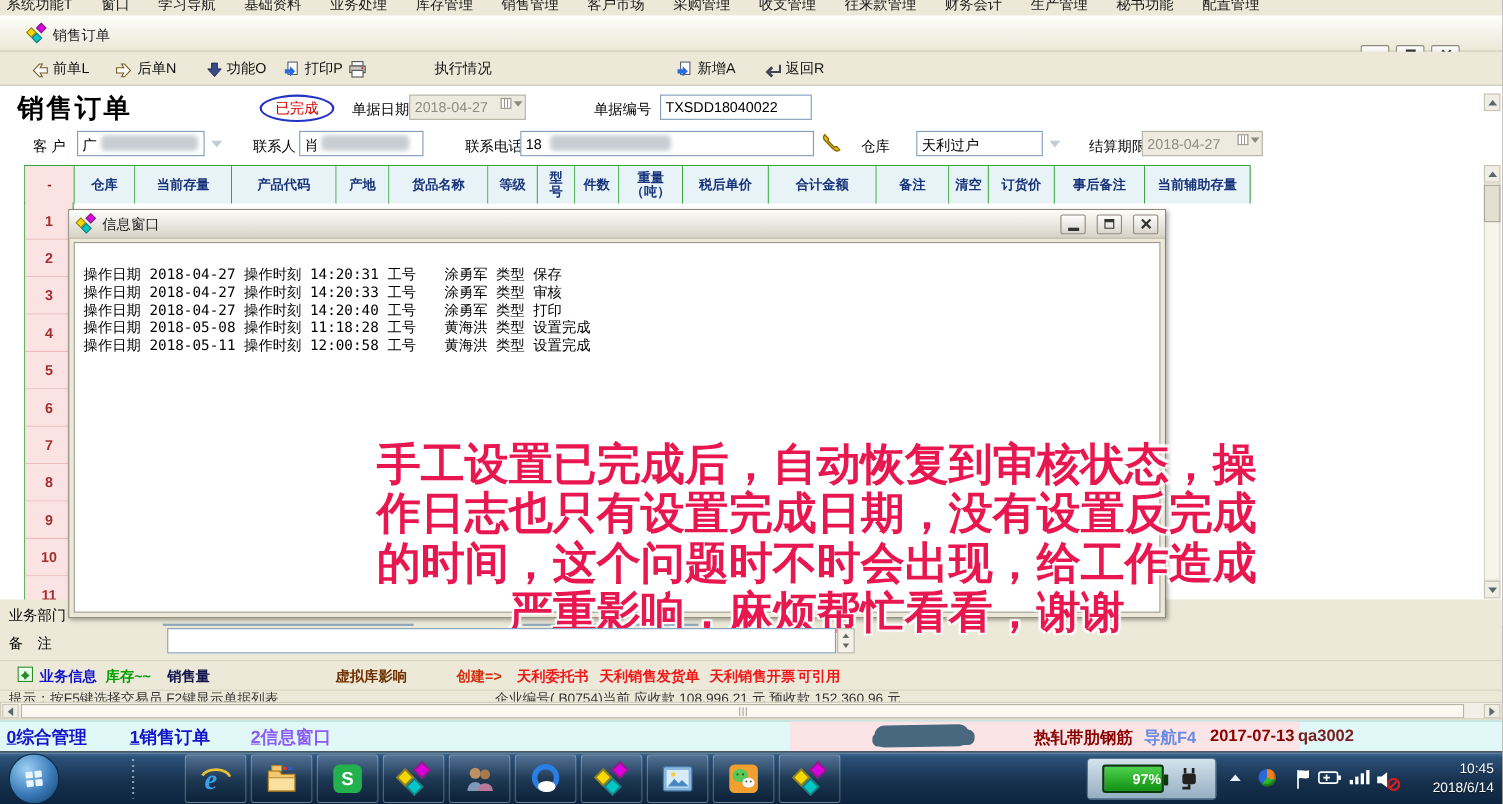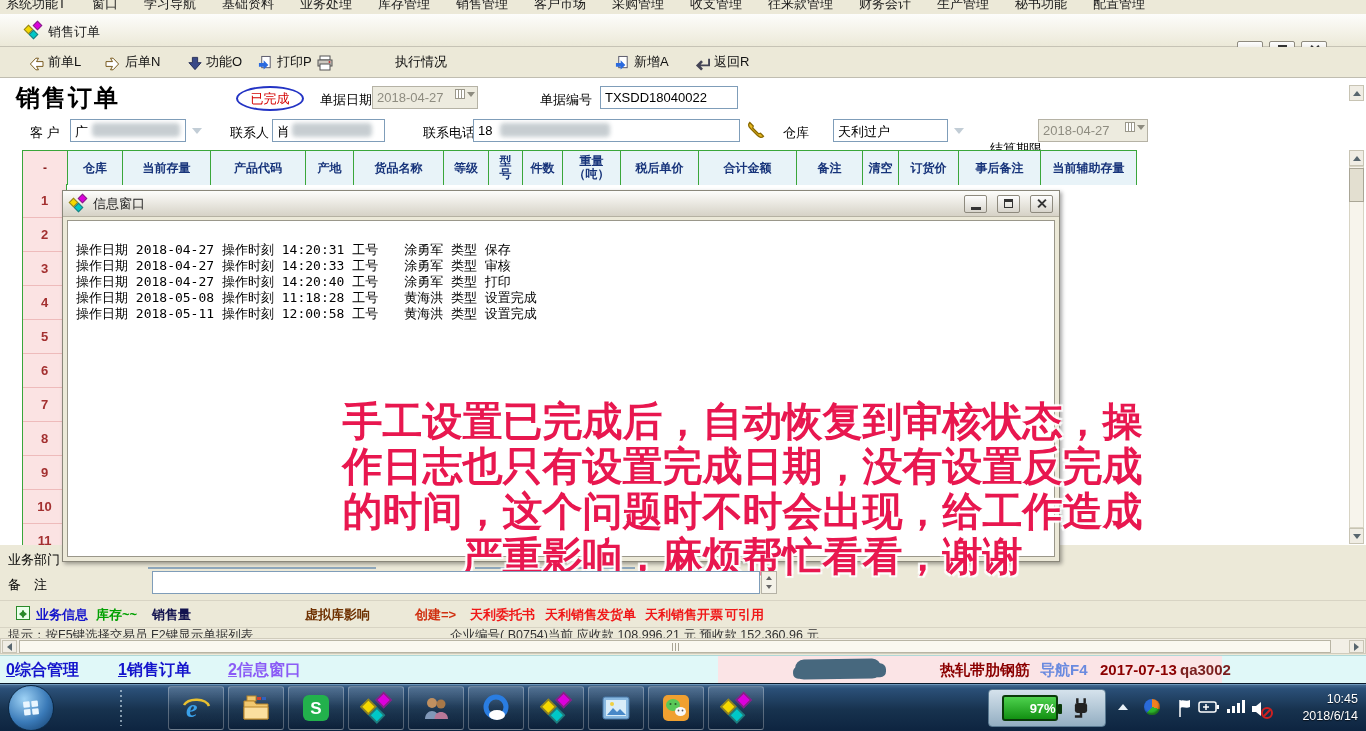--- a/index.html
+++ b/index.html
@@ -130,21 +130,21 @@
   #hs-thumb i{display:block;width:1px;height:8px;background:#a8a494;}
   #hs-right{position:absolute;right:1px;top:1px;width:15px;height:13px;background:#f0ede4;border:1px solid #c8c4b4;
     display:flex;align-items:center;justify-content:center;}
 
   
   #tabbar{position:absolute;left:0;top:655px;width:1366px;height:28px;background:#e0f8f8;border-top:1px solid #b0d8d8;}
   .wtab{position:absolute;top:4px;font-size:16px;font-weight:bold;cursor:default;}
   .wtab::first-letter{text-decoration:underline;}
   .wtab.blue{color:#1414cc;}
   .wtab.magenta{color:#8b5cf6;}
-  #pinkband{position:absolute;left:718px;top:0;width:504px;height:28px;background:#fbe4e6;}
+  #pinkband{position:absolute;left:718px;top:0;width:464px;height:28px;background:#fbe4e6;}
   #scribble{position:absolute;left:77px;top:3px;width:86px;height:20px;background:#47687e;border-radius:9px;
     transform:rotate(-1deg);box-shadow:8px 2px 0 -3px #47687e,-6px 3px 0 -4px #47687e;}
   .pb-text{position:absolute;top:5px;font-size:15px;font-weight:bold;white-space:nowrap;}
 
   
   #taskbar{position:absolute;left:0;top:683px;width:1366px;height:48px;
     background:linear-gradient(#4a7196 0%,#2b5078 10%,#17324e 55%,#0d2440 100%);
     border-top:1px solid #0a1a2a;box-shadow:inset 0 1px 0 #6d96ba;}
   #start-orb{position:absolute;left:8px;top:1px;width:46px;height:46px;border-radius:50%;
     background:radial-gradient(circle at 35% 30%,#9ed2f5,#3a7ab8 55%,#123a66);border:1px solid #0c2844;
@@ -304,21 +304,21 @@
     <svg width="20" height="20" viewBox="0 0 16 16" style="position:absolute;left:746px;top:42px;">
         <path d="M3 2C1.6 3.4 2 5.2 3.6 6.8l5.6 5.6c1.6 1.6 3.4 2 4.8.6l-2.4-2.4-1.6.4L5.4 6.4l.4-1.6Z" fill="#e8b820" stroke="#8a6a00"></path>
       </svg>
 
     <span class="flabel" style="left:783px;top:46px;">仓库</span>
     <span class="tbox" style="left:833px;top:41px;width:115px;">
       <span>天利过户</span>
     </span>
     <span class="ghost-arrow" style="left:954px;top:50px;"></span>
 
-    <span class="flabel" style="left:990px;top:46px;margin-top:16px;">结算期限</span>
+    <span class="flabel" style="left:990px;top:46px;">结算期限</span>
     <span class="tbox disabled" style="left:1038px;top:41px;width:110px;">
       <span>2018-04-27</span>
       <span class="cal-widget">
           <span class="cal-grid"></span>
           <span class="tri-down"></span>
         </span>
     </span>
 
     <div id="grid-header">
       <div class="gh corner w0">-</div>

